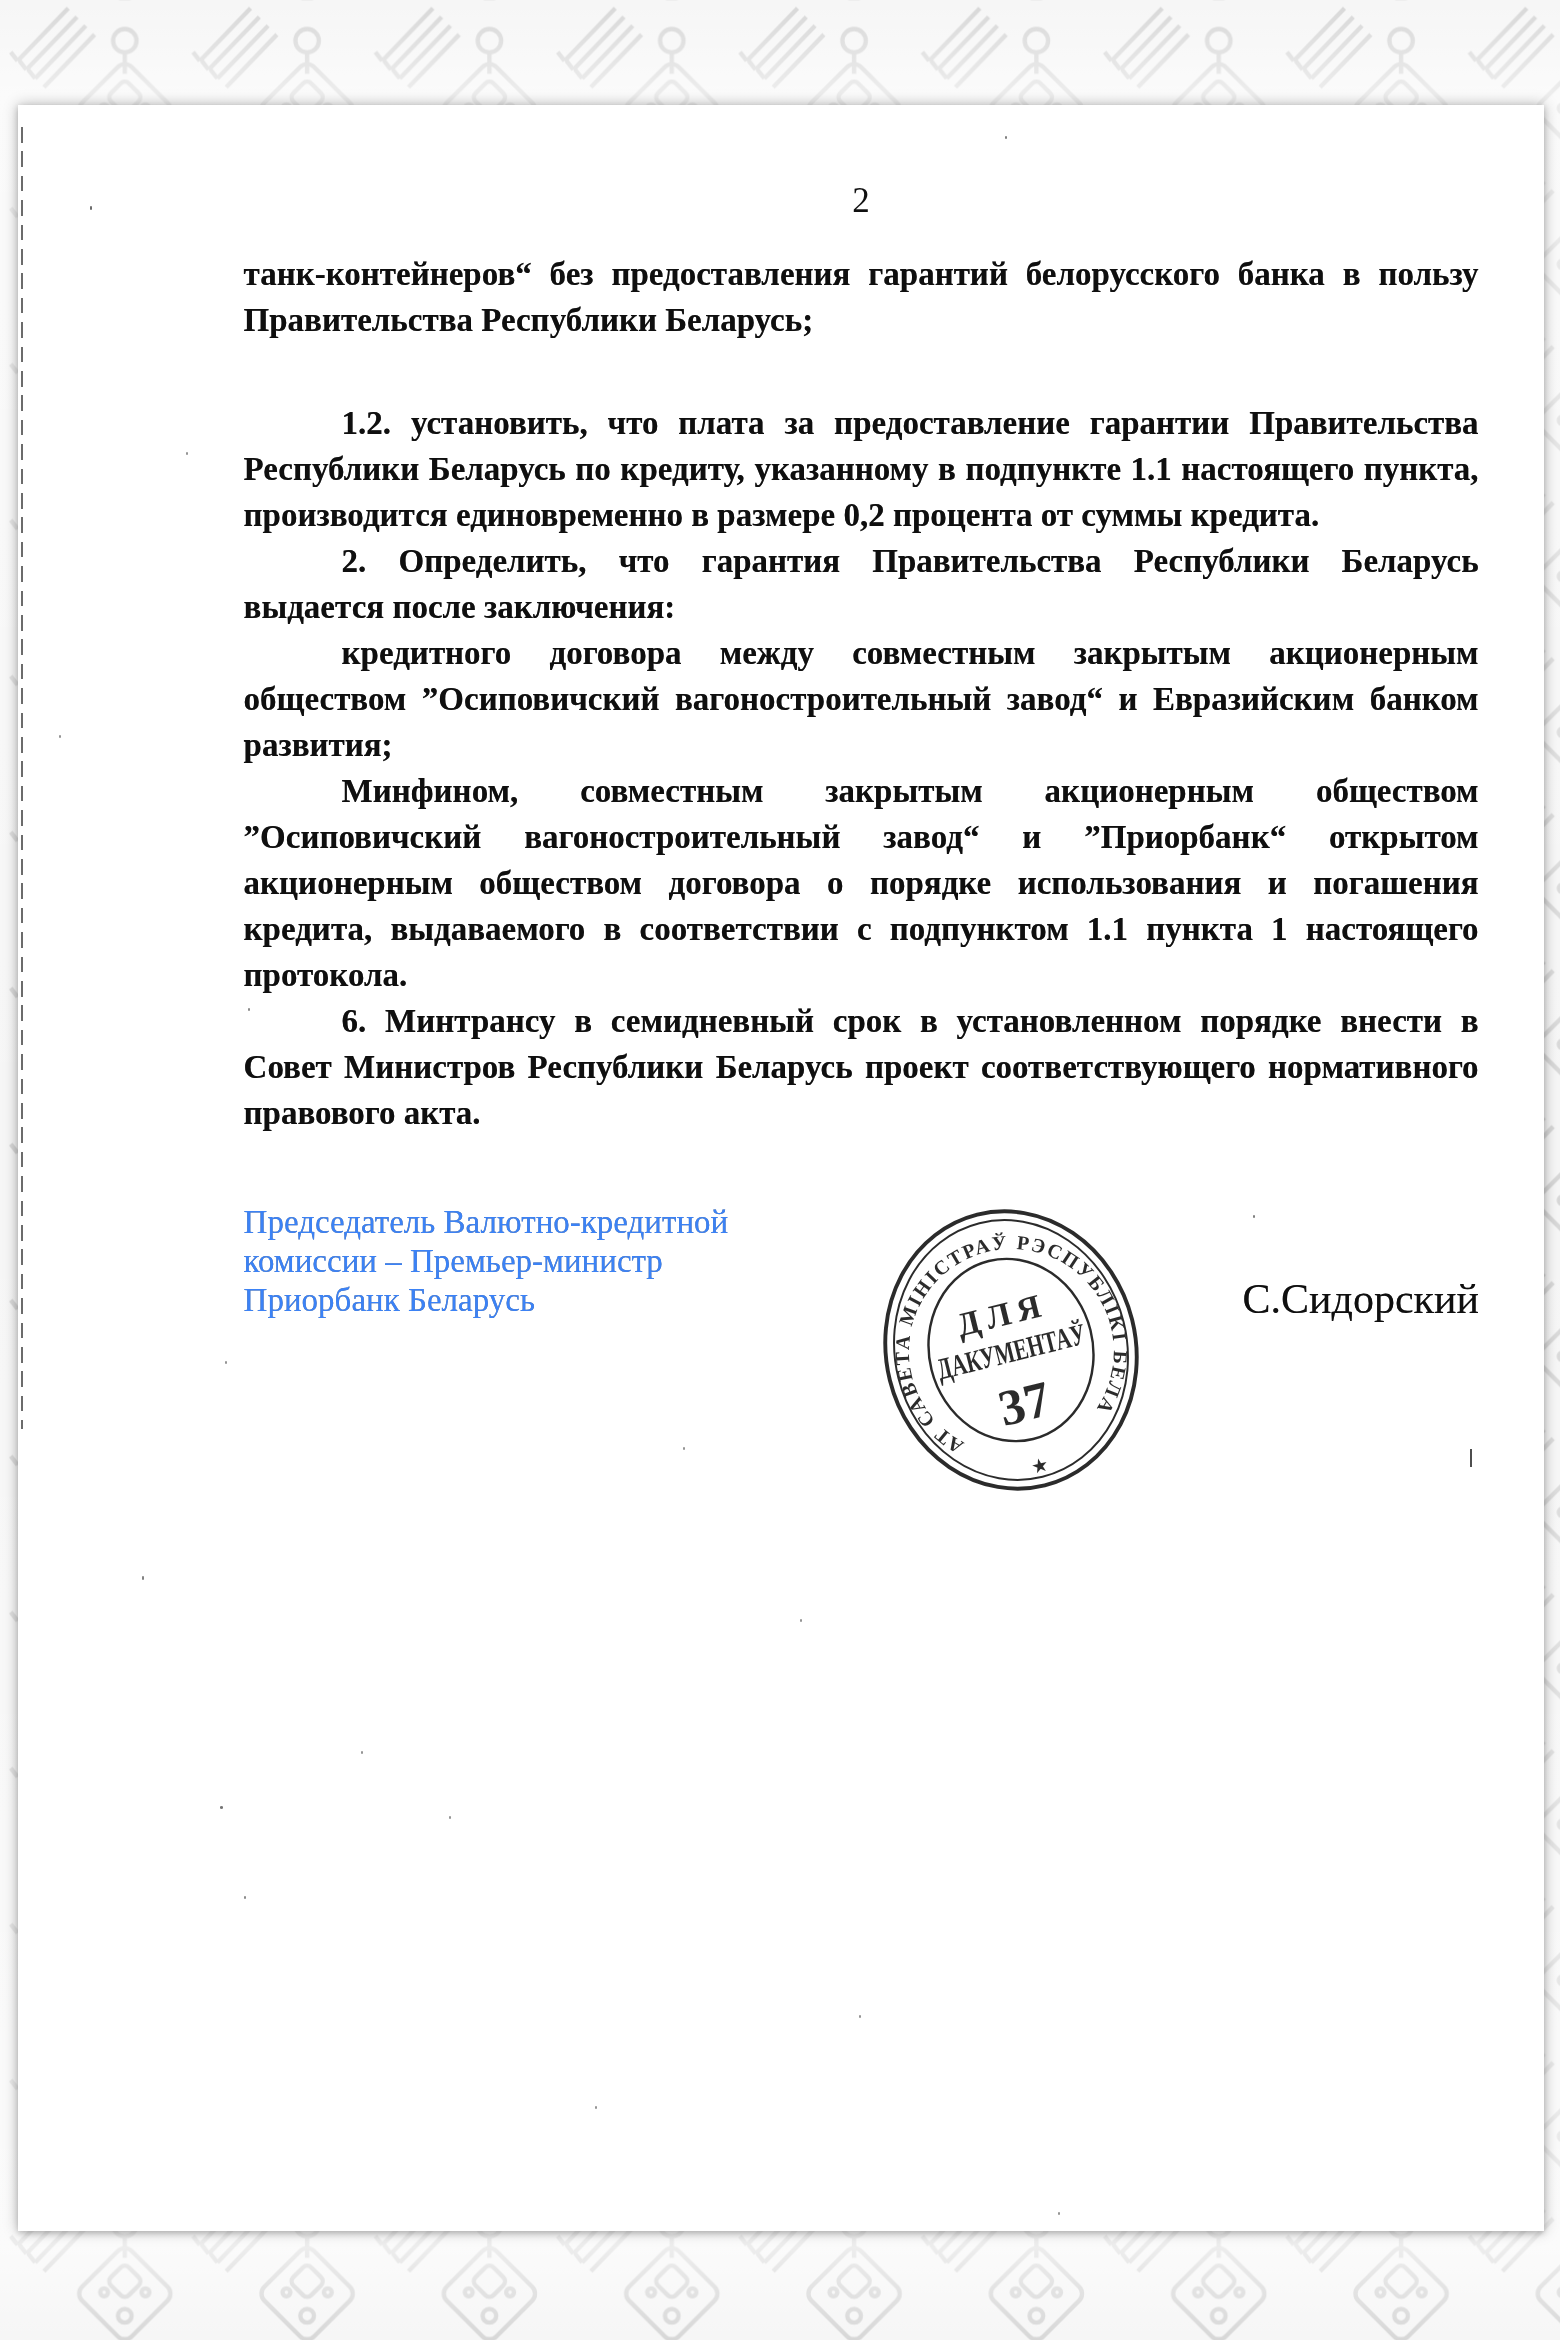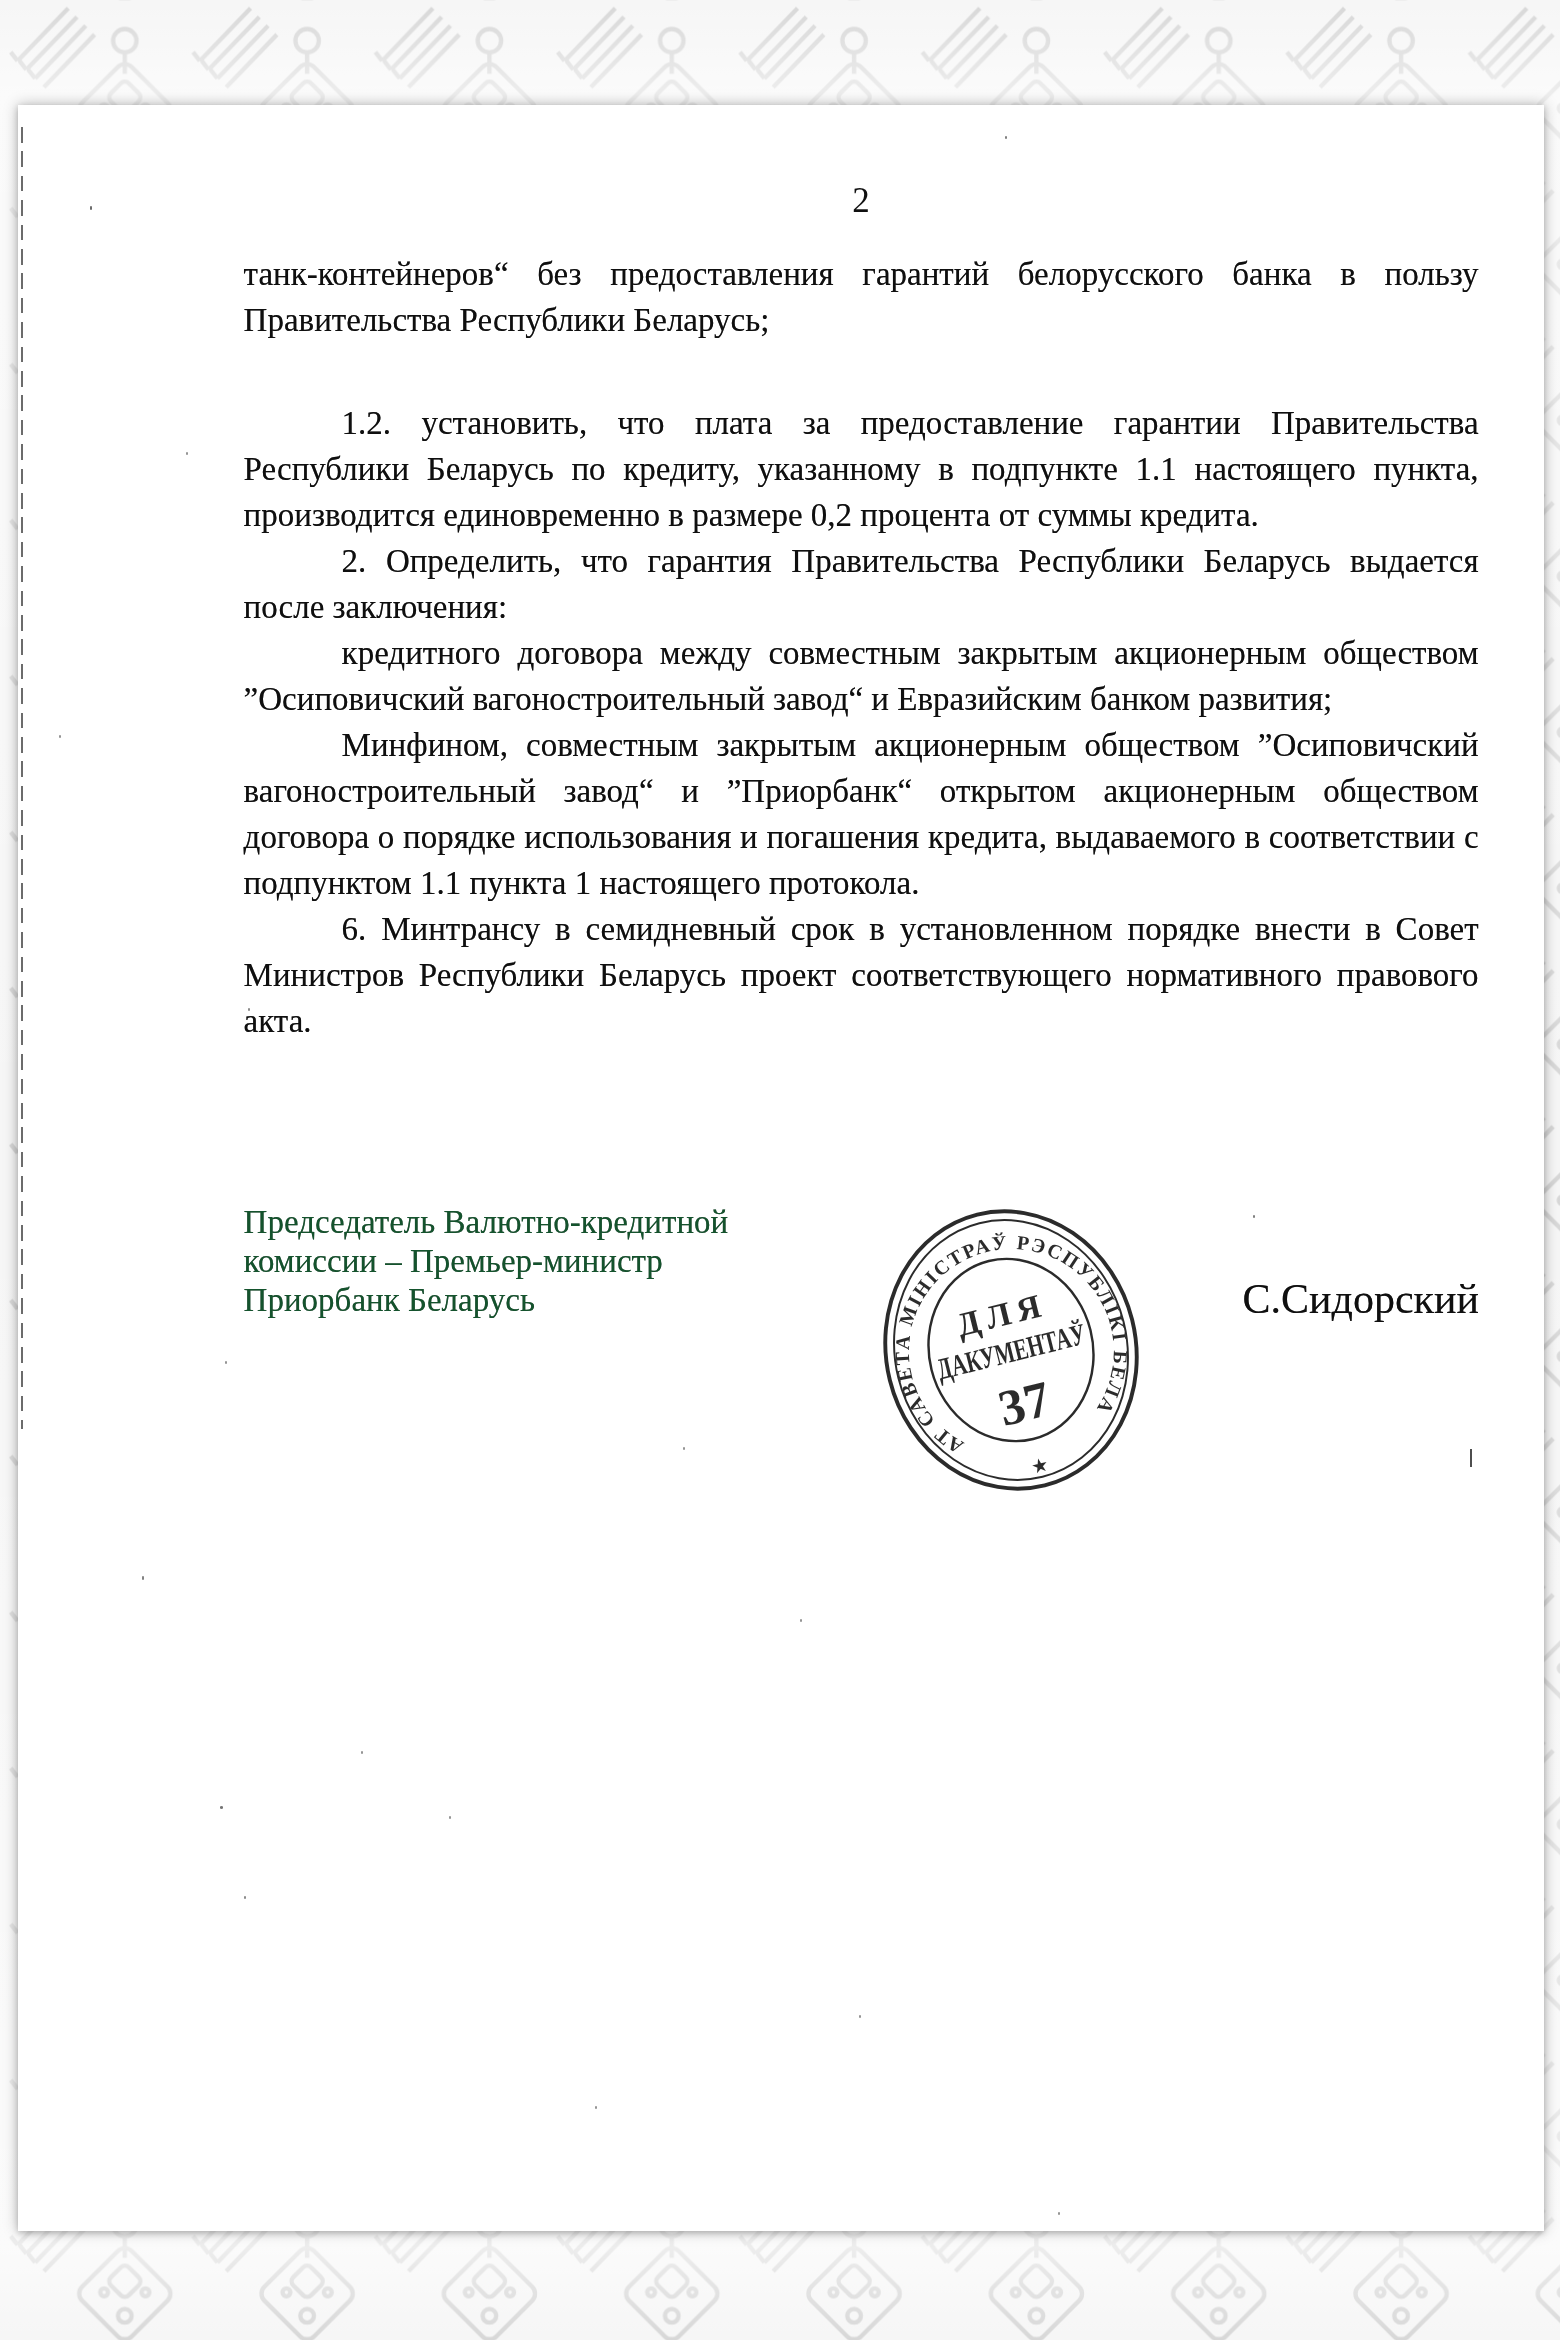--- a/index.html
+++ b/index.html
@@ -16,27 +16,28 @@
   }
   .pageno{
     position:absolute;left:226px;top:76px;width:1235px;
     text-align:center;font-size:35px;color:#101010;
   }
   .bodytext{
     position:absolute;left:226px;top:146px;width:1235px;
     font-size:33px;line-height:46px;color:#0f0f0f;
     text-align:justify;
     text-shadow:0 0 0.6px rgba(0,0,0,0.55);
+    font-weight:bold;
   }
   .bodytext p{margin:0;padding:0;}
   .bodytext p.indent{text-indent:98px;}
   .bodytext p.gap-before{margin-top:57px;}
   .sigblock{
     position:absolute;left:226px;top:1098px;width:644px;
-    font-size:33px;line-height:39px;color:#14532d;
+    font-size:33px;line-height:39px;color:#3b82f6;
     text-shadow:0 0 0.6px rgba(0,0,0,0.55);
   }
   .signame{
     position:absolute;left:1225px;top:1170px;
     font-size:42px;color:#0f0f0f;
     text-shadow:0 0 0.6px rgba(0,0,0,0.55);
   }
   .stamp{position:absolute;left:835px;top:1081px;width:316px;height:328px;opacity:.93;}
   .dashline{
     position:absolute;left:3.9px;top:21.5px;width:2px;height:1302px;

